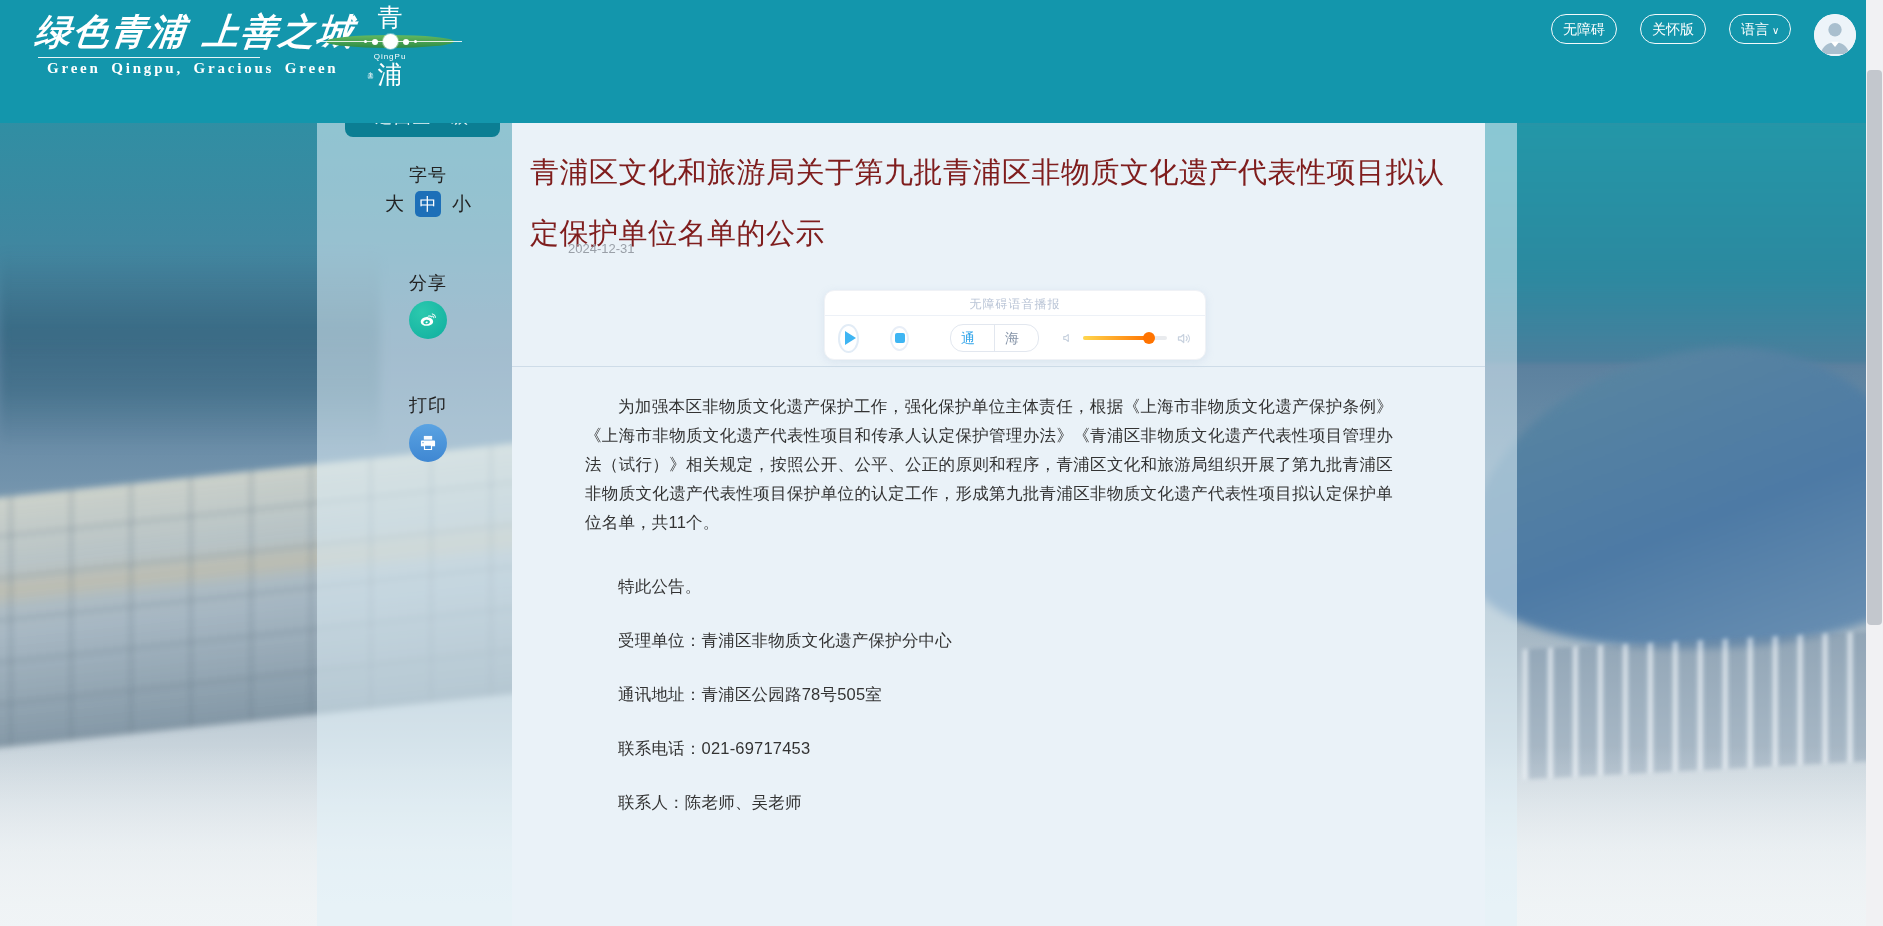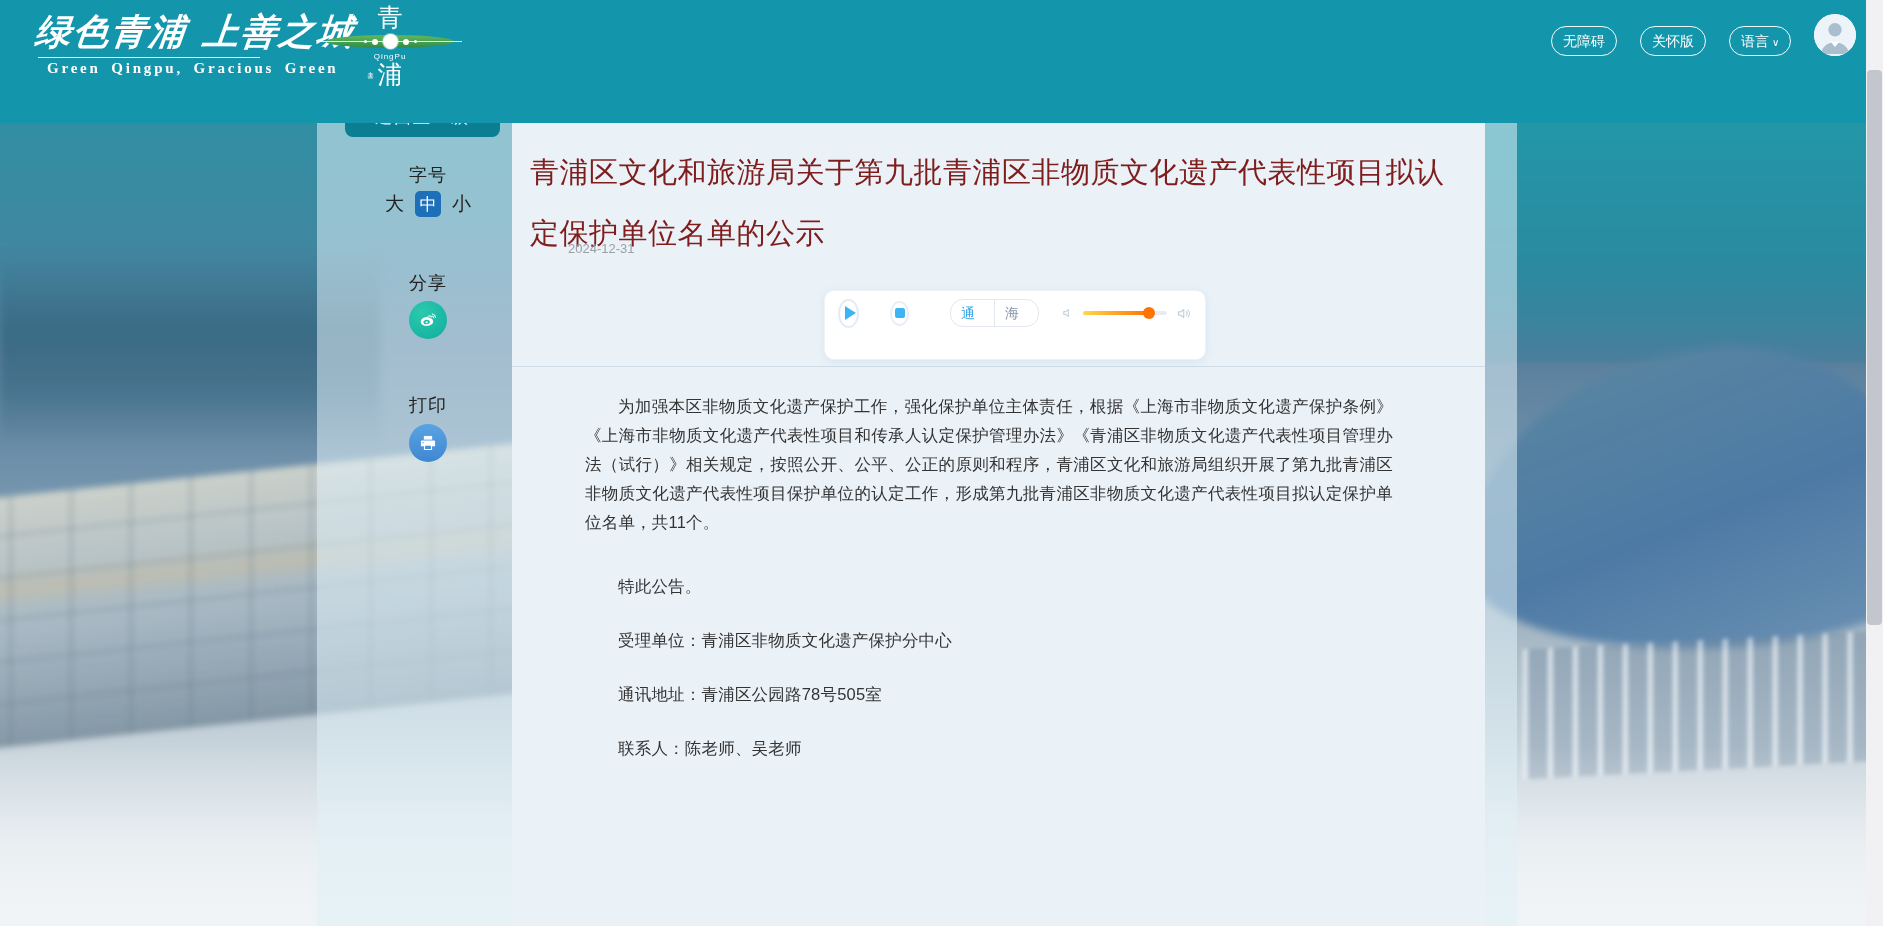--- a/index.html
+++ b/index.html
@@ -54,21 +54,21 @@
     background:linear-gradient(180deg,#63b95f,#2e8b45);}
   .island .iline{position:absolute;left:-8px;right:-8px;top:6px;height:1px;background:rgba(255,255,255,.85);}
   .island .dots{position:absolute;left:0;right:0;top:-1px;display:flex;justify-content:center;align-items:center;gap:5px;height:15px;}
   .island .dots i{display:block;border-radius:50%;background:#fff;}
   .d1{width:3px;height:3px;} .d2{width:6px;height:6px;} .d3{width:15px;height:15px;box-shadow:0 0 0 1px rgba(255,255,255,.4);}
   .emblem-qingpu{font-size:8px;font-weight:normal;letter-spacing:1px;margin-top:4px;}
   .emblem-pu{font-size:25px;line-height:26px;position:relative;display:inline-block;}
   .emblem-seal{position:absolute;left:-10px;top:6px;font-size:6px;line-height:6px;writing-mode:vertical-rl;opacity:.95;}
   .nav{position:absolute;left:676px;top:0;height:123px;display:flex;gap:84px;align-items:center;padding-top:26px;box-sizing:border-box;}
   .nav-item{width:120px;text-align:center;color:#fff;font-size:21px;cursor:pointer;white-space:nowrap;}
-  .quick{position:absolute;left:1551px;top:14px;display:flex;gap:23px;align-items:flex-end;}
+  .quick{position:absolute;left:1551px;top:14px;display:flex;gap:23px;align-items:flex-start;}
   .pill{height:30px;line-height:28px;padding:0 11px;border:1px solid rgba(255,255,255,.95);border-radius:16px;
     color:#fff;font-size:14px;box-sizing:border-box;cursor:pointer;white-space:nowrap;}
   .pill .chev{font-size:10px;margin-left:3px;}
   .avatar{width:42px;height:42px;border-radius:50%;overflow:hidden;cursor:pointer;background:#fff;}
 
   
   .scrollbar{position:absolute;right:0;top:0;width:17px;height:926px;background:#f1f1f3;z-index:9;}
   .scroll-thumb{position:absolute;left:1px;width:15px;top:70px;height:555px;background:#c3c7cd;border-radius:4px;}
 
   
@@ -188,20 +188,21 @@
       <path fill="#fff" d="M4.8 9h14.4c.7 0 1.3.6 1.3 1.3V16h-3.6v4.5H7.1V16H3.5v-5.7c0-.7.6-1.3 1.3-1.3zm3.7 6.3v3.8h7v-3.8h-7zM6 10.8a.8.8 0 100 1.6.8.8 0 000-1.6z"></path>
     </svg>
   </div>
 </div>
 
 <div class="content-panel">
   <h1 class="article-title" style="margin:0;font-weight:normal">青浦区文化和旅游局关于第九批青浦区非物质文化遗产代表性项目拟认定保护单位名单的公示</h1>
   <div class="article-date">2024-12-31</div>
 
   <div class="player">
+    <div class="player-title">无障碍语音播报</div>
     <div class="player-row">
       <div class="pbtn play">
           <i></i>
         </div>
       <div class="pbtn stop">
           <i></i>
         </div>
       <div class="langs">
         <span class="lang lang-active">普通话</span>
         <span class="lang lang-idle">上海话</span>
@@ -222,19 +223,20 @@
     </div>
   </div>
 
   <div class="panel-divider"></div>
 
   <div class="article">
     <p>为加强本区非物质文化遗产保护工作，强化保护单位主体责任，根据《上海市非物质文化遗产保护条例》《上海市非物质文化遗产代表性项目和传承人认定保护管理办法》《青浦区非物质文化遗产代表性项目管理办法（试行）》相关规定，按照公开、公平、公正的原则和程序，青浦区文化和旅游局组织开展了第九批青浦区非物质文化遗产代表性项目保护单位的认定工作，形成第九批青浦区非物质文化遗产代表性项目拟认定保护单位名单，共11个。</p>
     <p>特此公告。</p>
     <p>受理单位：青浦区非物质文化遗产保护分中心</p>
     <p>通讯地址：青浦区公园路78号505室</p>
+    <p>联系电话：021-69717453</p>
     <p>联系人：陈老师、吴老师</p>
   </div>
 </div>
 
 <div class="scrollbar">
   <div class="scroll-thumb"></div>
 </div>
 
 </body></html>

